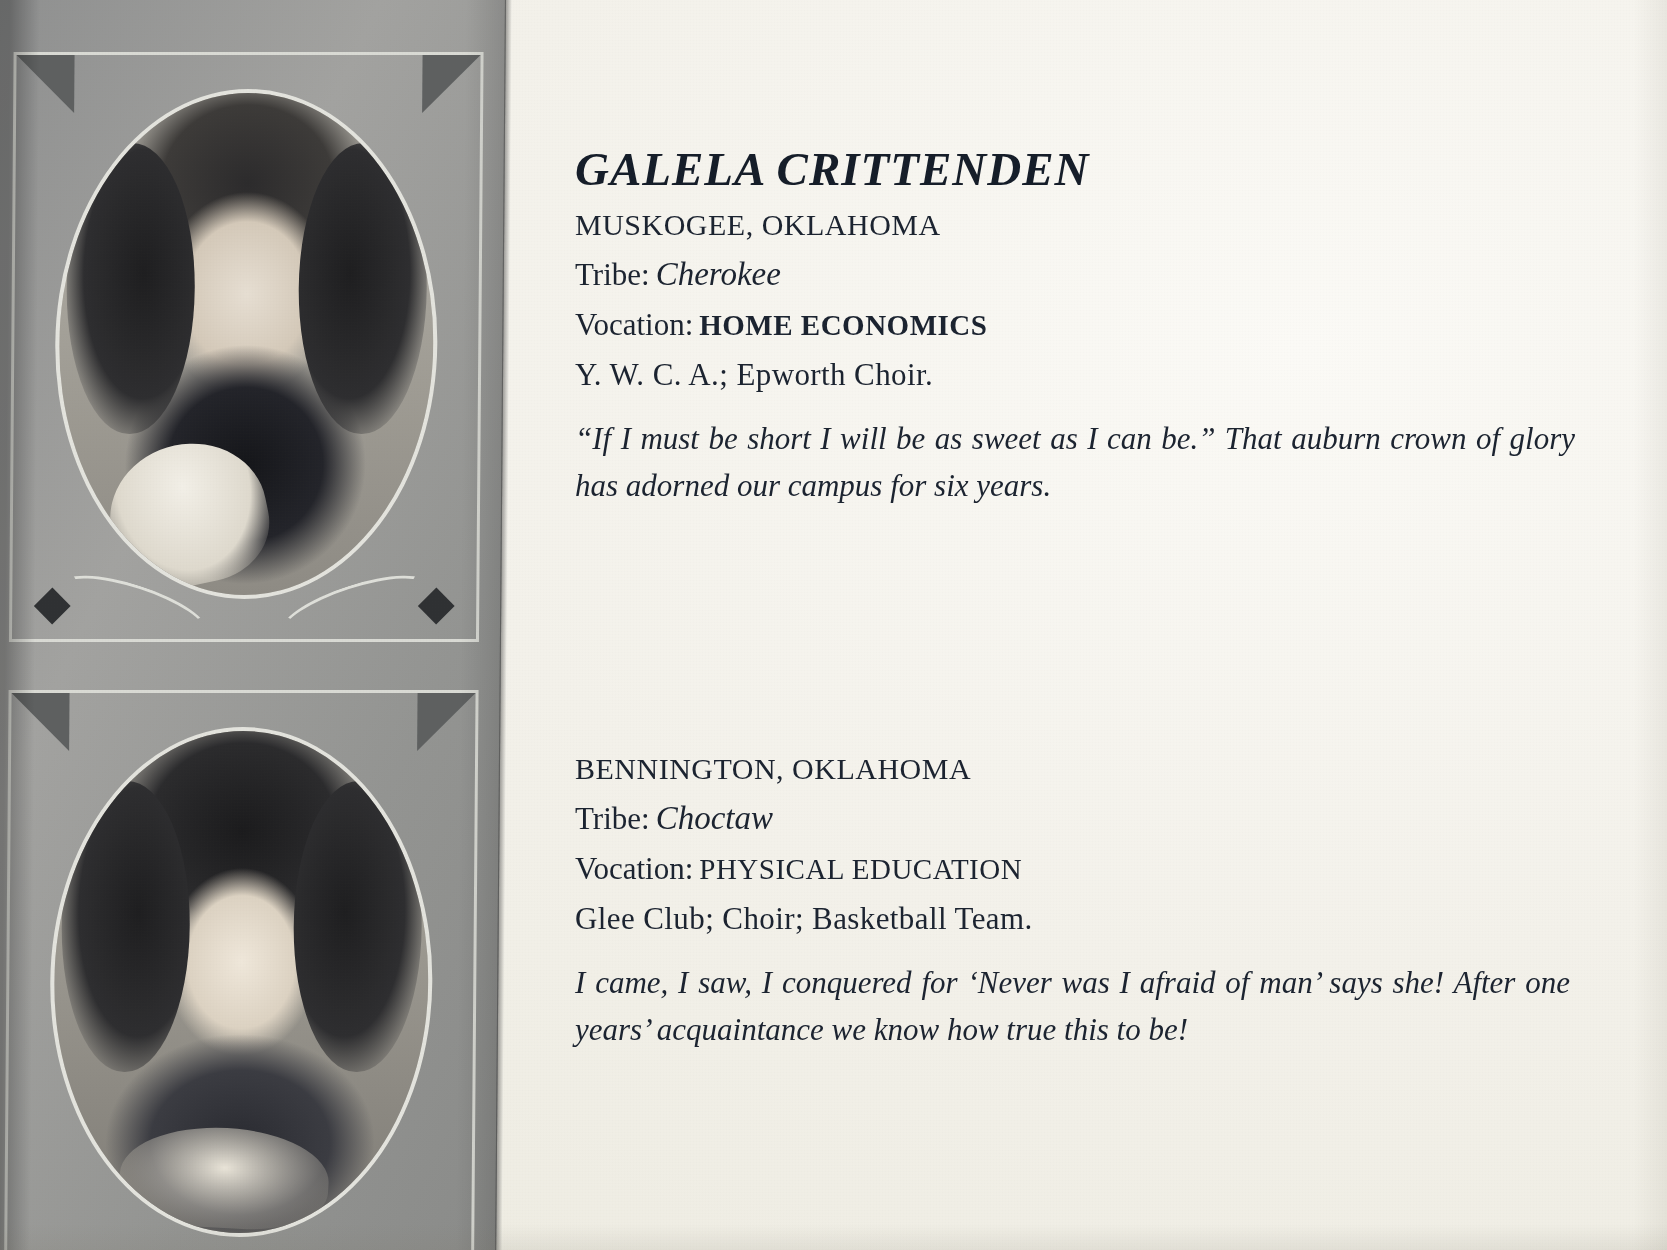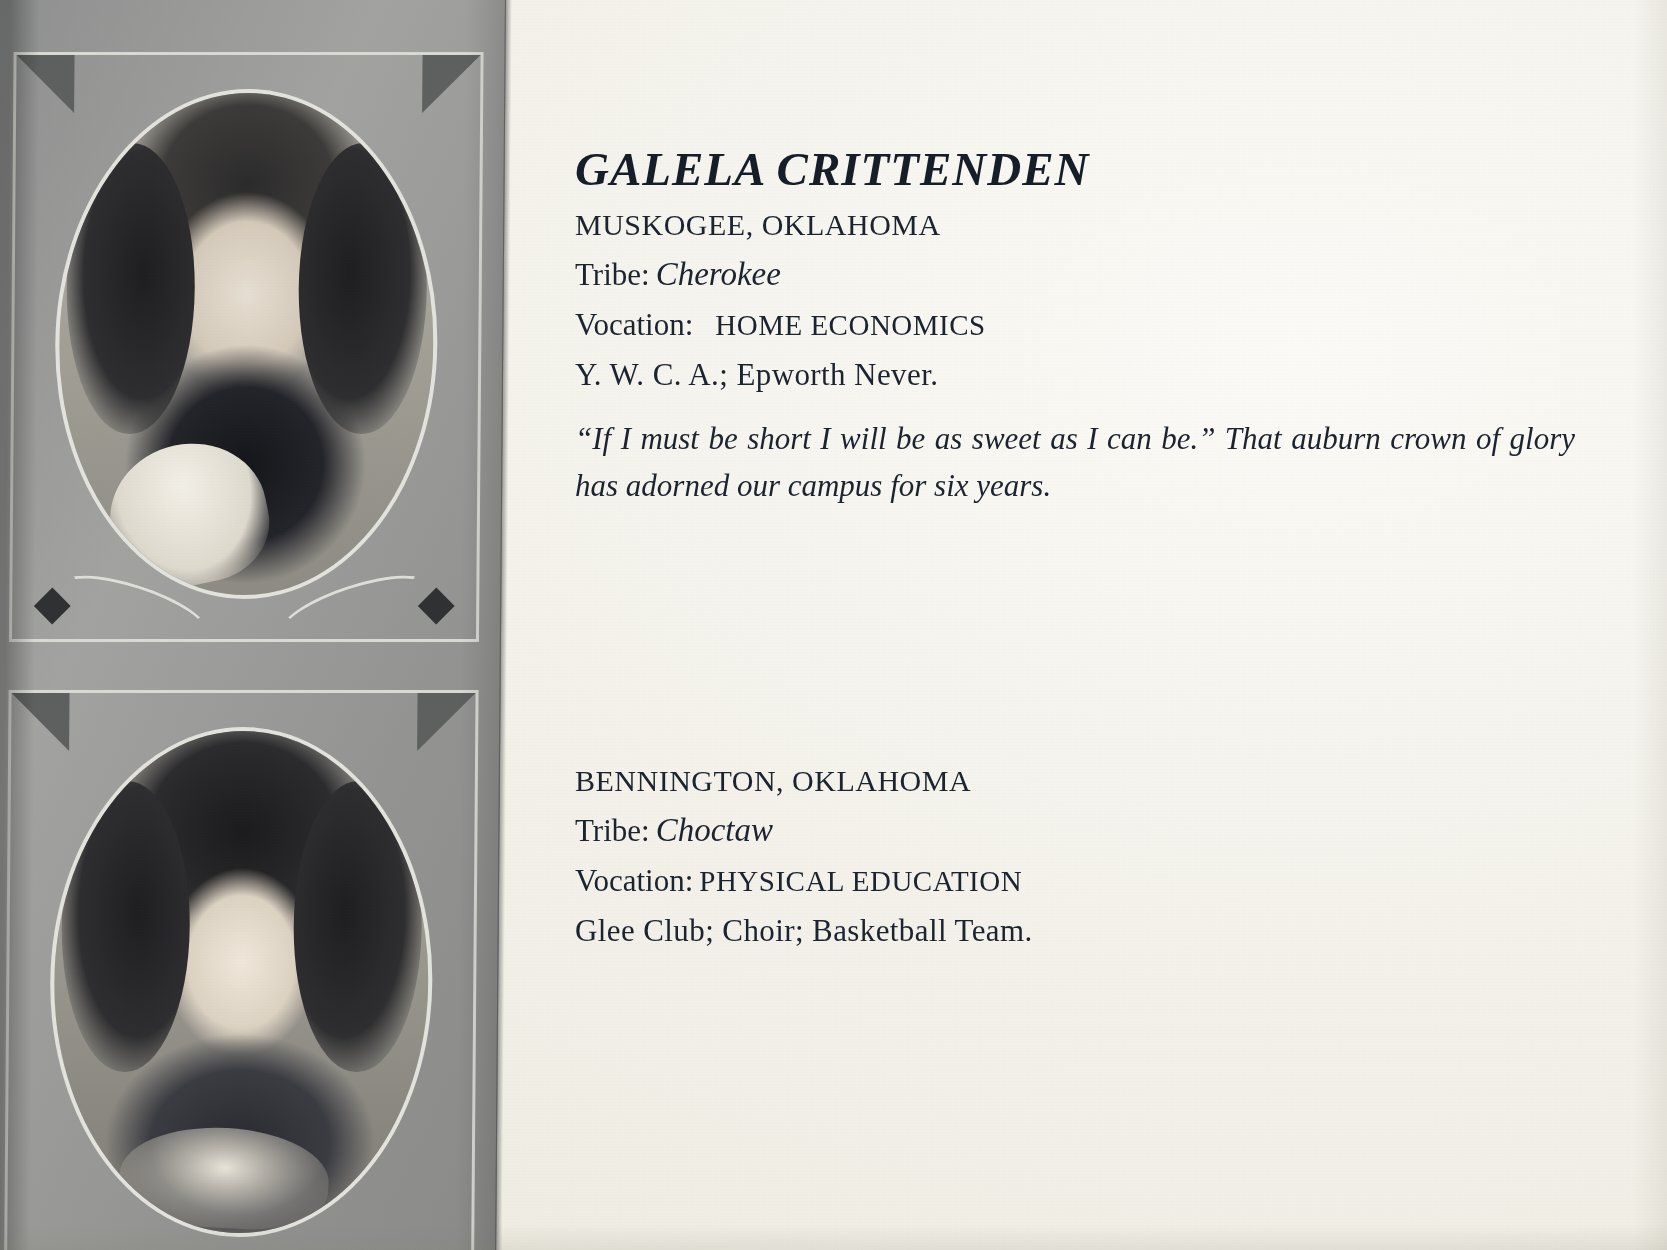--- a/index.html
+++ b/index.html
@@ -189,21 +189,21 @@
     letter-spacing: 1px;
     color: #151d29;
     margin: 0 0 12px 0;
     white-space: nowrap;
   }
 
   .smallcaps {
     font-size: 30px;
     letter-spacing: .5px;
     color: #1b2330;
-    margin: 12px 0 14px 0;
+    margin: 0 0 14px 0;
   }
 
   .line {
     font-size: 31px;
     margin: 0 0 14px 0;
     color: #1b2330;
   }
   .line .label { }
   .line .tribe-val { font-style: italic; font-size: 33px; padding-left: 6px; }
 
@@ -288,35 +288,36 @@
 
   <div class="entries">
 
     <div class="entry first">
       <h1 class="name">GALELA CRITTENDEN</h1>
       <div class="smallcaps">MUSKOGEE, OKLAHOMA</div>
       <div class="line">
         <span class="label">Tribe:</span><span class="tribe-val">Cherokee</span>
       </div>
       <div class="line">
-        <span class="label">Vocation:</span><span class="vocation-val smallcaps" style="font-size:29px;margin:16px;display:inline;">HOME ECONOMICS</span>
-      </div>
-      <div class="activities">Y. W. C. A.; Epworth Never.</div>
+        <span class="label">Vocation:</span><span class="vocation-val smallcaps" style="font-size:29px;margin:0;display:inline;font-weight:bold;">HOME ECONOMICS</span>
+      </div>
+      <div class="activities">Y. W. C. A.; Epworth Choir.</div>
       <p class="quote">“If I must be short I will be as sweet as I can be.” That auburn crown of glory has adorned our campus for six years.</p>
     </div>
 
     <div class="entry second">
       <div class="smallcaps">BENNINGTON, OKLAHOMA</div>
       <div class="line">
         <span class="label">Tribe:</span><span class="tribe-val">Choctaw</span>
       </div>
       <div class="line">
         <span class="label">Vocation:</span><span class="vocation-val smallcaps" style="font-size:29px;margin:0;display:inline;">PHYSICAL EDUCATION</span>
       </div>
       <div class="activities">Glee Club; Choir; Basketball Team.</div>
+      <p class="quote tight">I came, I saw, I conquered for ‘Never was I afraid of man’ says she! After one years’ acquaintance we know how true this to be!</p>
     </div>
 
   </div>
 
   <div class="grain"></div>
   <div class="edge-right"></div>
   <div class="edge-bottom"></div>
 </div>
 
 </body></html>

